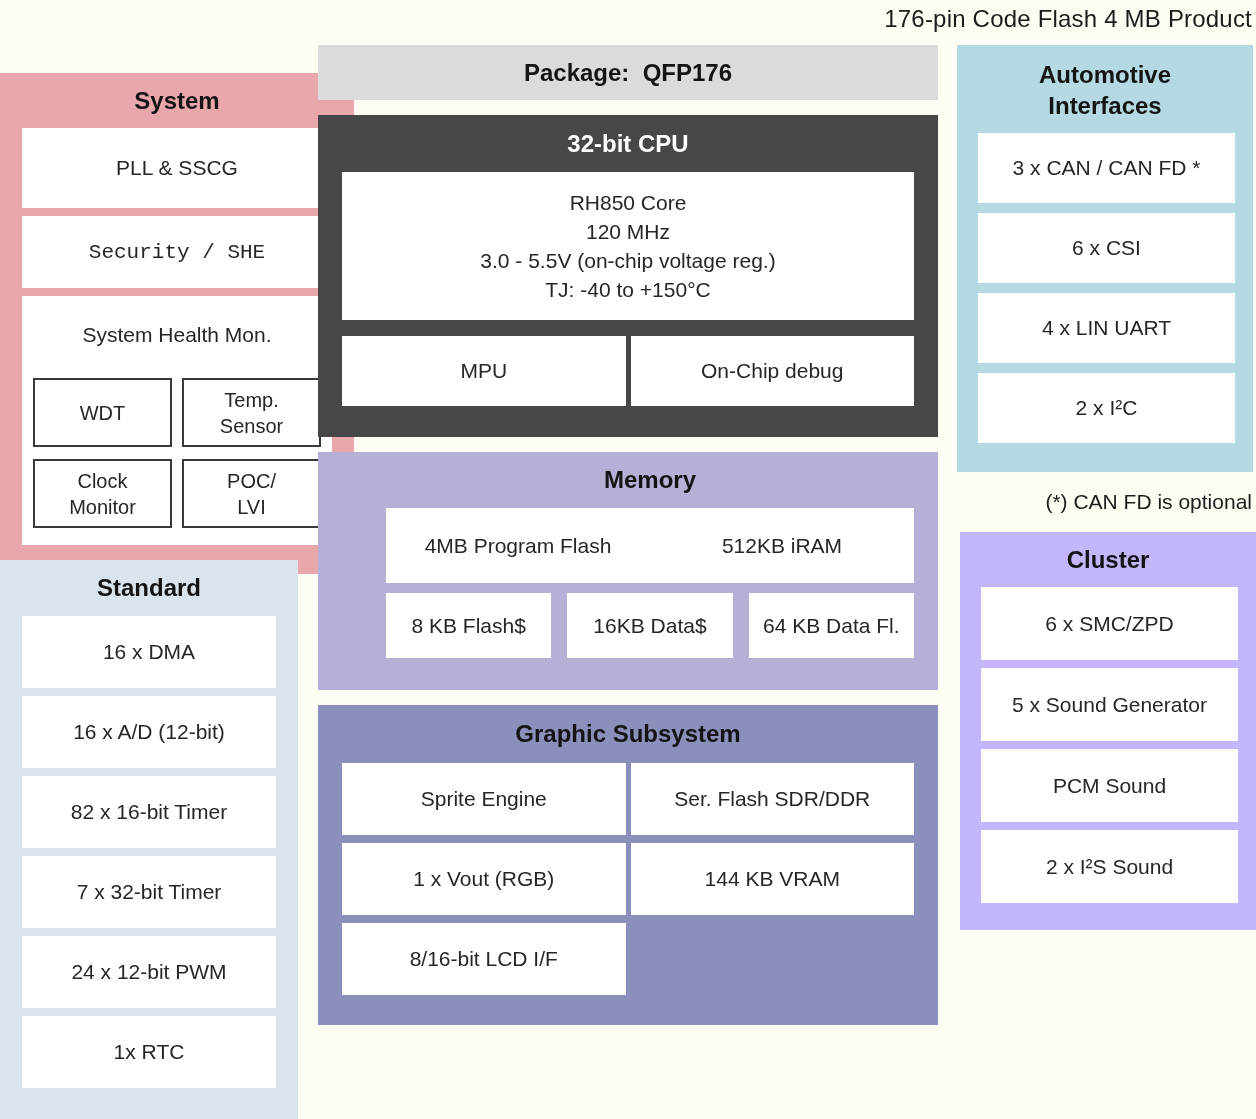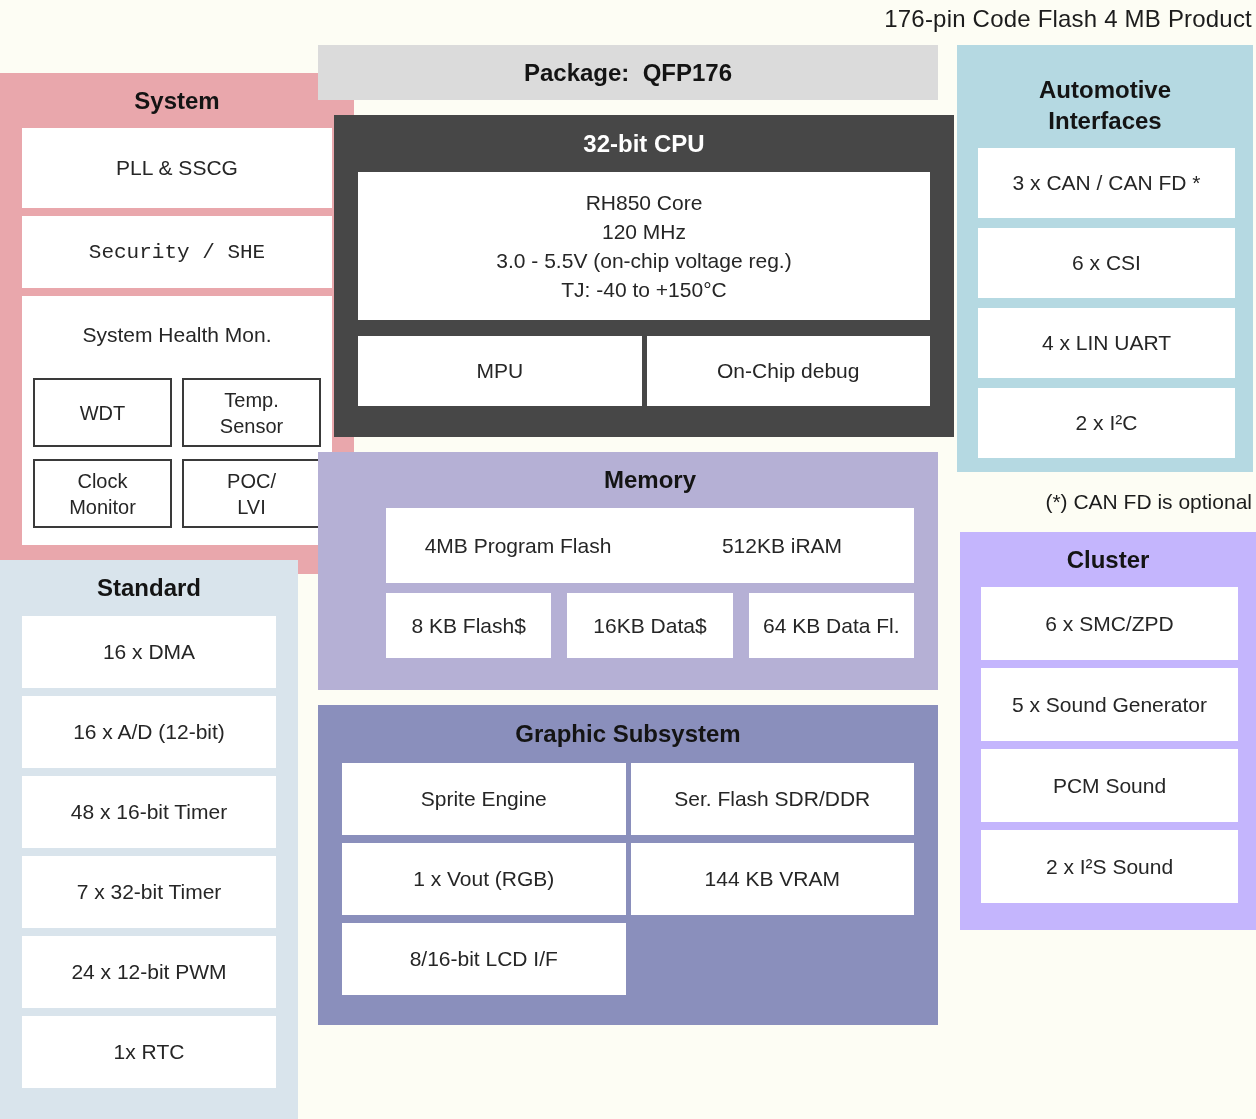--- a/index.html
+++ b/index.html
@@ -39,41 +39,41 @@
   .standard { left:0; top:560px; width:298px; height:559px; background:#D9E4EC; }
   .standard .blk-title { height:56px; }
   .std-box { margin:0 22px 8px; height:72px; }
   
   .package {
     position:absolute; left:318px; top:45px; width:620px; height:55px;
     background:#DBDBDB; display:flex; align-items:center; justify-content:center;
     font-weight:bold; font-size:24px; color:#141414; white-space:pre;
   }
   
-  .cpu { left:318px; top:115px; width:620px; height:322px; background:#474747;margin-left:16px; }
+  .cpu { left:318px; top:115px; width:620px; height:322px; background:#474747; }
   .cpu .blk-title { height:57px; color:#FFFFFF; }
   .core { margin:0 24px; height:148px; flex-direction:column; line-height:29px; }
   .cpu-row { display:flex; gap:5px; margin:16px 24px 0; }
   .cpu-row .wbox { flex:1; height:70px; }
   
   .memory { left:318px; top:452px; width:620px; height:238px; background:#B5B0D5;padding-left:44px; }
   .memory .blk-title { height:56px; }
   .mem-wide { margin:0 24px; height:75px; display:flex; background:#FFFFFF; }
   .mem-cell { flex:1; display:flex; align-items:center; justify-content:center; font-size:21px; }
   .mem-row { display:flex; gap:16px; margin:10px 24px 0; }
   .mem-row .wbox { flex:1; height:65px; }
   
   .graphics { left:318px; top:705px; width:620px; height:320px; background:#8A8FBC; }
   .graphics .blk-title { height:58px; }
   .g-row { display:flex; gap:5px; margin:0 24px 8px; }
   .g-row .wbox { flex:1; height:72px; }
   .g-row .half { flex:0 0 calc(50% - 2.5px); }
   
   .automotive { left:957px; top:45px; width:296px; height:427px; background:#B5D9E2; }
-  .automotive .blk-title { height:86px; line-height:31px; white-space:pre-line; padding-top:17px; }
+  .automotive .blk-title { height:86px; line-height:31px; white-space:pre-line; padding-top:2px; }
   .rbox { margin:0 18px 10px 21px; height:70px; }
   .footnote {
     position:absolute; top:490px; right:4px;
     font-size:21px; color:#1c1c1c;
   }
   
   .cluster { left:960px; top:532px; width:296px; height:398px; background:#c4b5fd; }
   .cluster .blk-title { height:55px; }
   .cluster .rbox { height:73px; margin-bottom:8px; }
 </style>
@@ -99,21 +99,21 @@
         <div class="hcell">POC/
 LVI</div>
       </div>
     </div>
   </section>
 
   <section class="blk standard">
     <div class="blk-title">Standard</div>
     <div class="wbox std-box">16 x DMA</div>
     <div class="wbox std-box">16 x A/D (12-bit)</div>
-    <div class="wbox std-box">48 x 16-bit Timer</div>
+    <div class="wbox std-box">82 x 16-bit Timer</div>
     <div class="wbox std-box">7 x 32-bit Timer</div>
     <div class="wbox std-box">24 x 12-bit PWM</div>
     <div class="wbox std-box">1x RTC</div>
   </section>
 
   <div class="package">Package:  QFP176</div>
 
   <section class="blk cpu">
     <div class="blk-title">32-bit CPU</div>
     <div class="wbox core">

